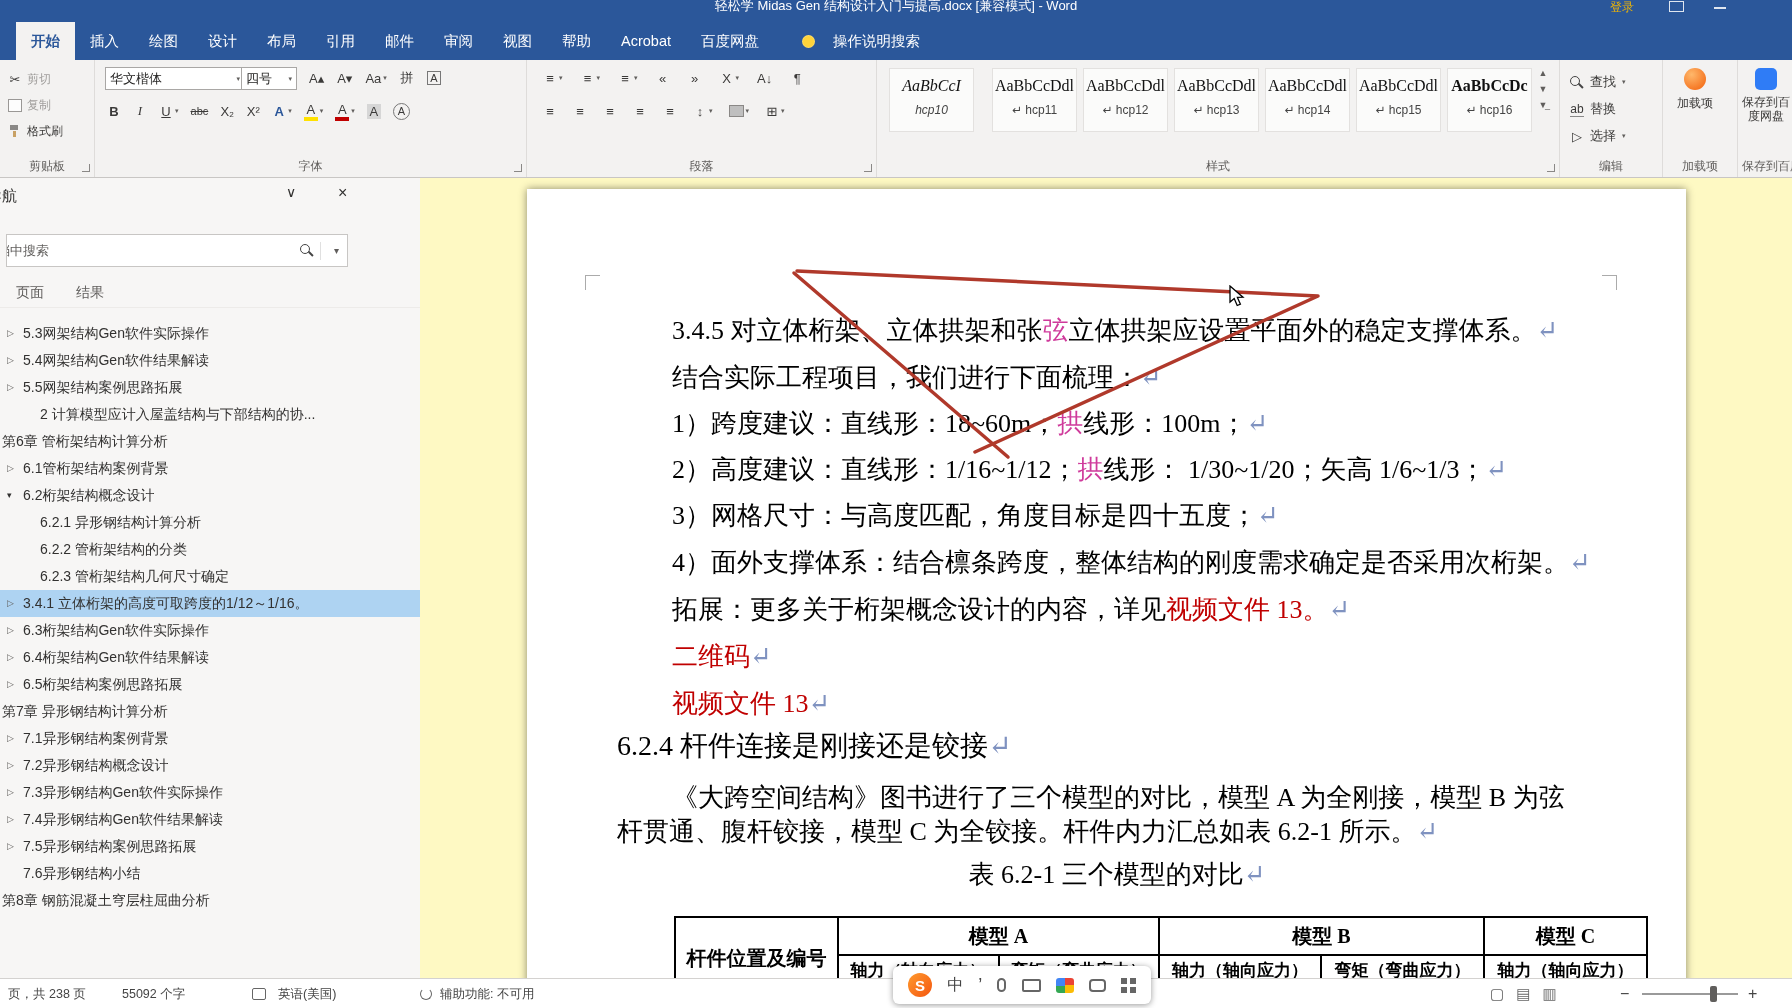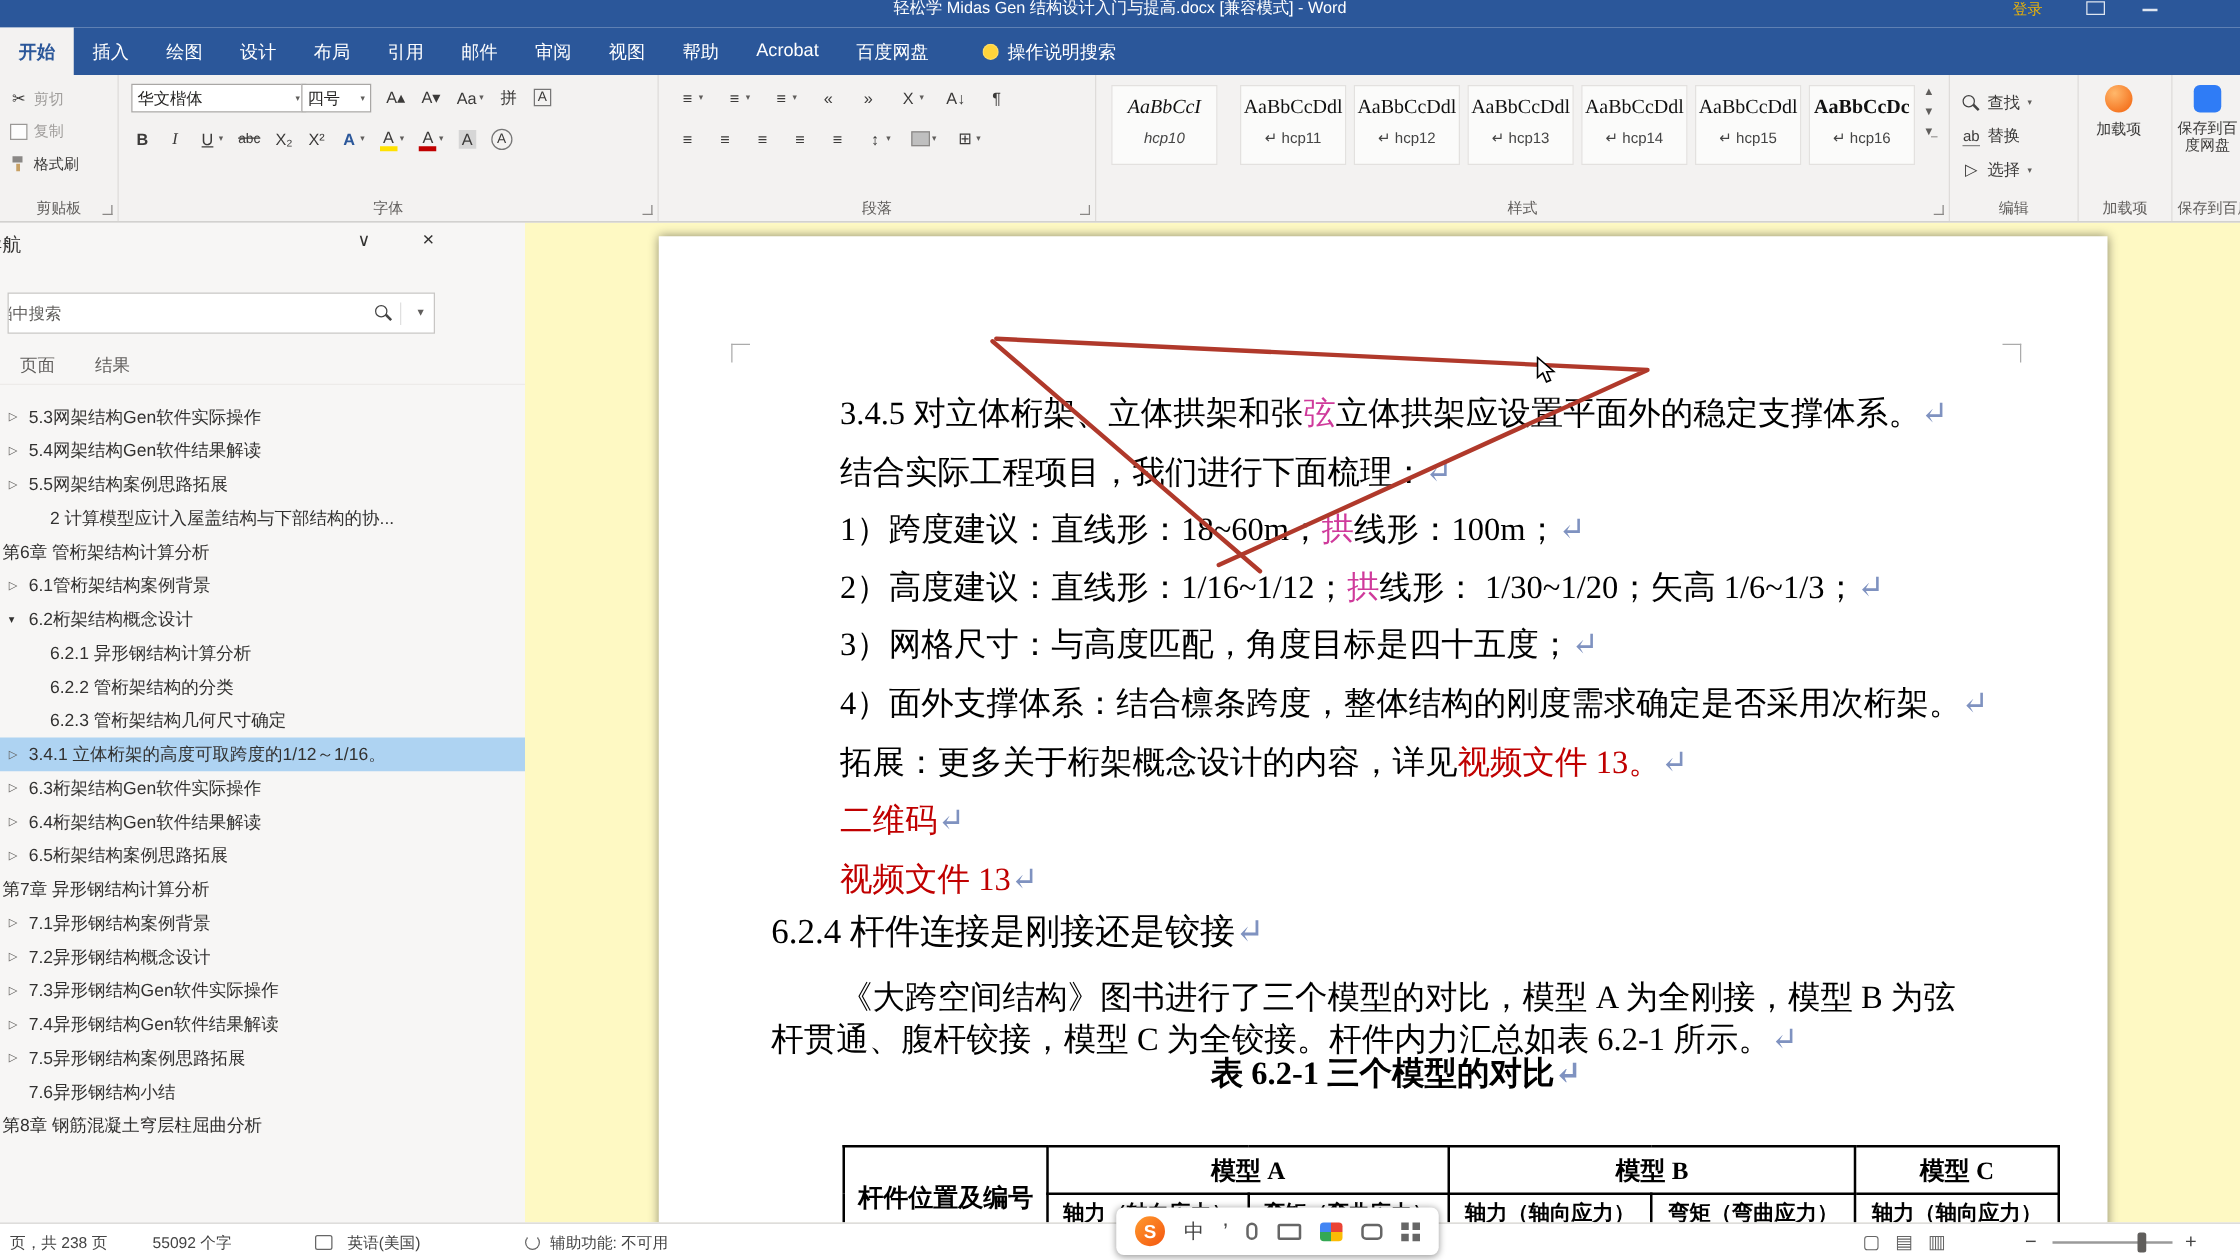--- a/index.html
+++ b/index.html
@@ -8,25 +8,25 @@
 
 
 #titlebar{position:absolute;top:0;left:0;right:0;height:22px;background:#2b579a;color:#fff;z-index:5}
 #title{position:absolute;left:0;right:0;top:-3px;text-align:center;font-size:13px;white-space:nowrap}
 #signin{position:absolute;right:152px;top:-1px;font-size:12px;color:#eab308;padding:0 6px}
 .win-ic{position:absolute;top:1px;width:15px;height:11px;border:1px solid rgba(255,255,255,.85)}
 #winic1{right:108px}
 #winic2{right:66px;border-bottom:2px solid rgba(255,255,255,.85);border-top:none;border-left:none;border-right:none;height:8px;width:12px}
 
 
-#tabsrow{position:absolute;top:22px;left:0;right:0;height:38px;background:#2b579a;display:flex;align-items:stretch;color:#fff;z-index:5}
+#tabsrow{position:absolute;top:22px;left:0;right:0;height:38px;background:#2b579a;display:flex;align-items:stretch;padding-left:16px;color:#fff;z-index:5}
 #tabstrip{display:flex;align-items:stretch}
 .rtab{display:flex;align-items:center;padding:0 15px;font-size:14.5px;white-space:nowrap}
 .rtab.active{background:#f3f2f1;color:#2b579a;font-weight:bold}
-#tellme{display:flex;align-items:center;gap:7px;margin-left:28px;font-size:14.5px;white-space:nowrap}
+#tellme{display:flex;align-items:center;gap:18px;margin-left:28px;font-size:14.5px;white-space:nowrap}
 .bulb{width:13px;height:13px;border-radius:50%;background:#ffd43b;border:1px solid #fff3;display:inline-block}
 
 
 #ribbon{position:absolute;top:60px;left:0;right:0;height:118px;background:#f3f2f1;border-bottom:1px solid #c8c6c4;z-index:4;overflow:hidden}
 .rg{position:absolute;top:0;height:100%;border-right:1px solid #dedcda}
 .rg-label{position:absolute;bottom:2px;left:0;right:0;text-align:center;font-size:12px;color:#605e5c;white-space:nowrap;overflow:hidden}
 .launch{position:absolute;right:4px;bottom:5px;width:8px;height:8px;border-right:1.5px solid #8a8886;border-bottom:1.5px solid #8a8886}
 .rrow{position:absolute;display:flex;align-items:center;gap:9px}
 .rbtn{display:inline-flex;align-items:center;gap:2px;height:22px;padding:0 2px;font-size:13px;color:#3b3a39}
 .dd{font-size:7px;color:#605e5c}
@@ -443,21 +443,21 @@
         <div class="para body indent" style="top: 218px;"><span>1）跨度建议：直线形：18~60m；</span><span style="color: rgb(207, 58, 155);">拱</span><span>线形：100m；</span><span style="color: rgb(127, 146, 192);">↵</span></div>
         <div class="para body indent" style="top: 264px;"><span>2）高度建议：直线形：1/16~1/12；</span><span style="color: rgb(207, 58, 155);">拱</span><span>线形： 1/30~1/20；矢高 1/6~1/3；</span><span style="color: rgb(127, 146, 192);">↵</span></div>
         <div class="para body indent" style="top: 310px;"><span>3）网格尺寸：与高度匹配，角度目标是四十五度；</span><span style="color: rgb(127, 146, 192);">↵</span></div>
         <div class="para body indent" style="top: 357px;"><span>4）面外支撑体系：结合檩条跨度，整体结构的刚度需求确定是否采用次桁架。</span><span style="color: rgb(127, 146, 192);">↵</span></div>
         <div class="para body indent" style="top: 404px;"><span>拓展：更多关于桁架概念设计的内容，详见</span><span style="color: rgb(192, 0, 0);">视频文件 13。</span><span style="color: rgb(127, 146, 192);">↵</span></div>
         <div class="para body indent" style="top: 451px;"><span style="color: rgb(192, 0, 0);">二维码</span><span style="color: rgb(127, 146, 192);">↵</span></div>
         <div class="para body indent" style="top: 498px;"><span style="color: rgb(192, 0, 0);">视频文件 13</span><span style="color: rgb(127, 146, 192);">↵</span></div>
         <div class="para heading flush" style="top: 540px;"><span>6.2.4 杆件连接是刚接还是铰接</span><span style="color: rgb(127, 146, 192);">↵</span></div>
         <div class="para body indent" style="top: 592px;"><span>《大跨空间结构》图书进行了三个模型的对比，模型 A 为全刚接，模型 B 为弦</span></div>
         <div class="para body flush" style="top: 626px;"><span>杆贯通、腹杆铰接，模型 C 为全铰接。杆件内力汇总如表 6.2-1 所示。</span><span style="color: rgb(127, 146, 192);">↵</span></div>
-        <div class="para caption flush" style="top: 653px; font-weight: bold;"><span>表 6.2-1 三个模型的对比</span><span style="color: rgb(127, 146, 192);">↵</span></div>
+        <div class="para caption flush" style="top: 669px;"><span>表 6.2-1 三个模型的对比</span><span style="color: rgb(127, 146, 192);">↵</span></div>
       </div>
     <table id="dtable">
       <colgroup>
         <col style="width:163px">
           <col style="width:161px">
           <col style="width:160px">
         <col style="width:162px">
           <col style="width:163px">
           <col style="width:163px">
       </colgroup>

